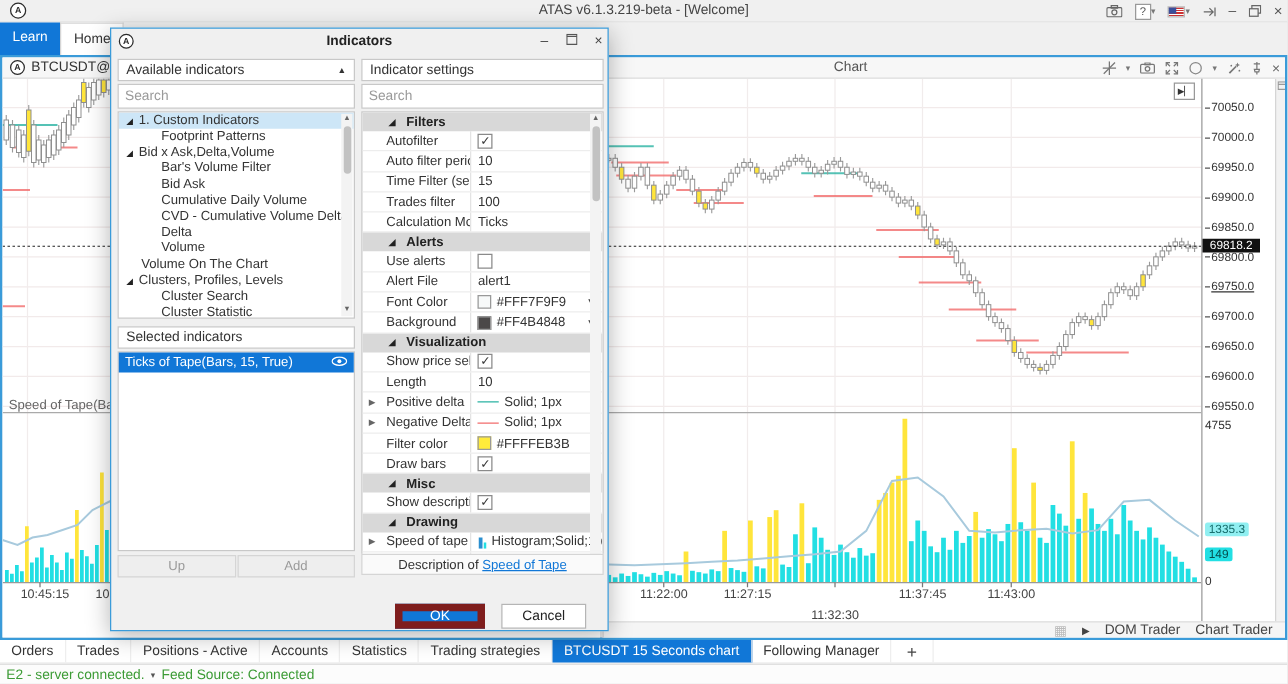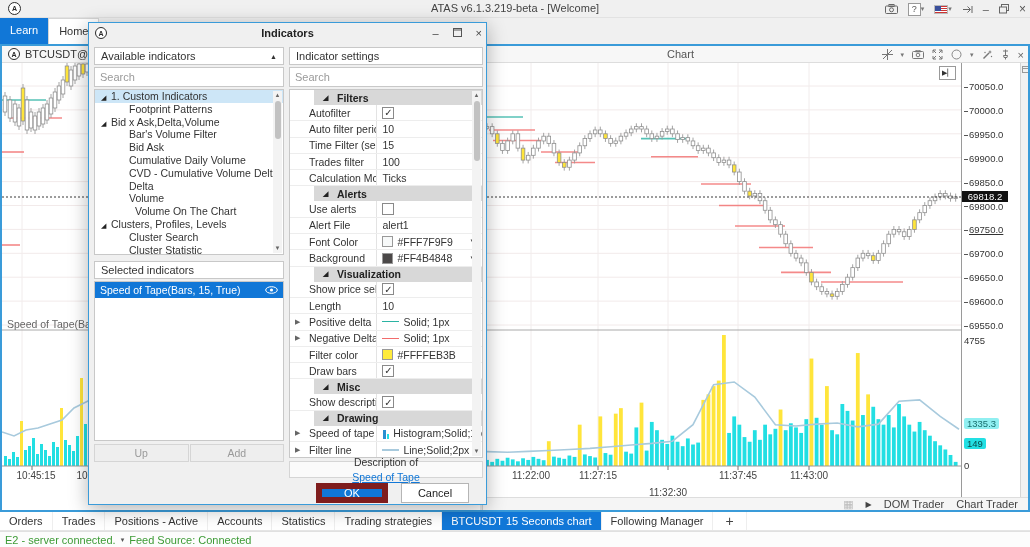--- a/index.html
+++ b/index.html
@@ -59,21 +59,21 @@
   .tree { position:absolute; left:0; right:0; background:#fff; border:1px solid #c8c8c8; overflow:hidden; }
   .t-item { height:12.8px; line-height:12.8px; font-size:10.5px; white-space:nowrap; position:relative; cursor:pointer; }
   .t-item.sel { background:#cde6f7; }
   .t-glyph { display:inline-block; width:10px; font-size:7px; color:#222; }
   .sel-list { position:absolute; left:0; right:0; background:#fff; border:1px solid #c8c8c8; }
   .sel-item { height:16px; background:#1177d7; color:#fff; display:flex; align-items:center; padding:0 5px; font-size:10.5px; }
   .btnrow { position:absolute; left:0; right:0; height:18px; display:flex; gap:1px; }
   .dbtn { flex:1; display:flex; align-items:center; justify-content:center; background:#eee; border:1px solid #d5d5d5; color:#9a9a9a; font-size:10.5px; }
   .dbtn.en { background:#fff; border:1px solid #b5b5b5; color:#222; }
   .grid { position:absolute; left:0; right:0; background:#fff; border:1px solid #c8c8c8; overflow:hidden; }
-  .g-sec { height:15px; background:#d8d8d8; font-weight:bold; color:#222; display:flex; align-items:center; padding-left:9px; gap:4px; font-size:10.5px;margin-left:24px; }
+  .g-sec { height:15px; background:#d8d8d8; font-weight:bold; color:#222; display:flex; align-items:center; padding-left:21px; gap:4px; font-size:10.5px; }
   .g-row { height:16.3px; display:flex; border-bottom:1px solid #ededed; font-size:10.5px; }
   .g-lab { width:45%; display:flex; align-items:center; padding-left:19px; position:relative; color:#333; white-space:nowrap; overflow:hidden; }
   .g-val { flex:1; border-left:1px solid #e3e3e3; display:flex; align-items:center; padding-left:5px; gap:4px; position:relative; white-space:nowrap; overflow:hidden; }
   .g-exp { position:absolute; left:5px; font-size:7px; color:#666; }
   .chk { width:12px; height:12px; border:1px solid #8a8a8a; background:#fff; display:inline-flex; align-items:center; justify-content:center; font-size:10px; color:#333; }
   .swatch { width:11px; height:11px; border:1px solid #999; display:inline-block; }
   .vcaret { position:absolute; right:5px; font-size:8px; color:#444; }
   .lseg { display:inline-block; width:17px; height:0; border-top-style:solid; }
   .desc { position:absolute; left:0; right:0; height:17px; background:#fafafa; border:1px solid #d5d5d5; display:flex; align-items:center; justify-content:center; gap:3px; font-size:10.5px; }
   .desc a { color:#1177d7; text-decoration:underline; }
@@ -667,36 +667,36 @@
 
       <div class="t-item sel" style="padding-left: 6px;"><span class="t-glyph">◢</span><span>1. Custom Indicators</span></div>
           <div class="t-item" style="padding-left: 34px;"><span>Footprint Patterns</span></div>
           <div class="t-item" style="padding-left: 6px;"><span class="t-glyph">◢</span><span>Bid x Ask,Delta,Volume</span></div>
           <div class="t-item" style="padding-left: 34px;"><span>Bar's Volume Filter</span></div>
           <div class="t-item" style="padding-left: 34px;"><span>Bid Ask</span></div>
           <div class="t-item" style="padding-left: 34px;"><span>Cumulative Daily Volume</span></div>
           <div class="t-item" style="padding-left: 34px;"><span>CVD - Cumulative Volume Delta</span></div>
           <div class="t-item" style="padding-left: 34px;"><span>Delta</span></div>
           <div class="t-item" style="padding-left: 34px;"><span>Volume</span></div>
-          <div class="t-item" style="padding-left: 40px;"><span>Volume On The Chart</span></div>
+          <div class="t-item" style="padding-left: 18px;"><span>Volume On The Chart</span></div>
           <div class="t-item" style="padding-left: 6px;"><span class="t-glyph">◢</span><span>Clusters, Profiles, Levels</span></div>
           <div class="t-item" style="padding-left: 34px;"><span>Cluster Search</span></div>
           <div class="t-item" style="padding-left: 34px;"><span>Cluster Statistic</span></div>
           <div class="sbar" style="top:1px;bottom:1px;">
           <span class="ar" style="top:0;">▲</span>
           <div class="th" style="top:10px;height:38px;"></div>
           <span class="ar" style="bottom:0;">▼</span>
         </div>
         </div>
       <div class="box-h" style="top:238px;">
         <span>Selected indicators</span>
       </div>
       <div class="sel-list" style="top:258px; height:160px;" id="sel-list">
           <div class="sel-item">
-            <span>Speed of Tape(Bars, 15, True)</span>
+            <span>Ticks of Tape(Bars, 15, True)</span>
             <span class="eye"><svg width="13" height="8">
                 <ellipse cx="6.5" cy="4" rx="5.8" ry="3.3" fill="none" stroke="#fff"></ellipse>
                 <circle cx="6.5" cy="4" r="1.6" fill="#fff"></circle>
               </svg></span>
           </div>
         </div>
       <div class="btnrow" style="top:421px;" id="btnrow1">
           <div class="dbtn">Up</div>
           <div class="dbtn">Add</div>
         </div>
@@ -889,21 +889,21 @@
               <span class="lseg" style="border-top-width:2px;border-top-color:#a8cadd"></span>
               <span>Line;Solid;2px</span>
             </div>
           </div>
           <div class="sbar" style="top:1px;bottom:1px;">
           <span class="ar" style="top:0;">▲</span>
           <div class="th" style="top:10px;height:60px;"></div>
           <span class="ar" style="bottom:0;">▼</span>
         </div>
         </div>
-      <div class="desc" style="top:438px;flex-direction:column;">
+      <div class="desc" style="top:420px;">
         <span>Description of</span>
         <a href="#">Speed of Tape</a>
       </div>
       <div class="okrow" style="top:460px;">
         <div class="okbtn">OK</div>
         <div class="cancelbtn">Cancel</div>
       </div>
     </div>
   </div>
 

